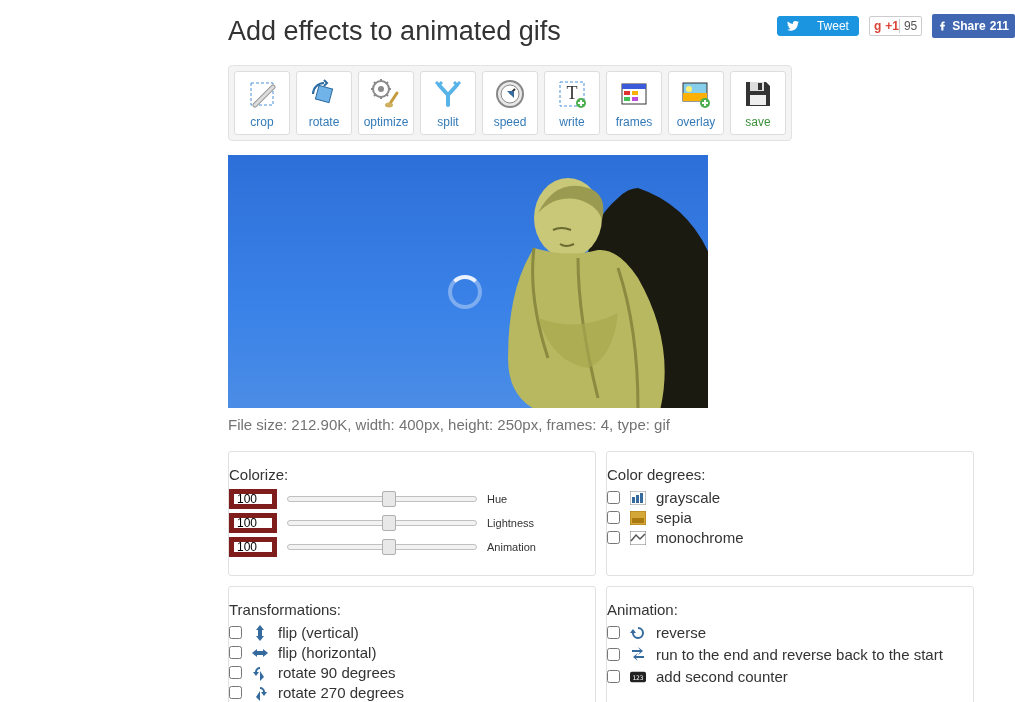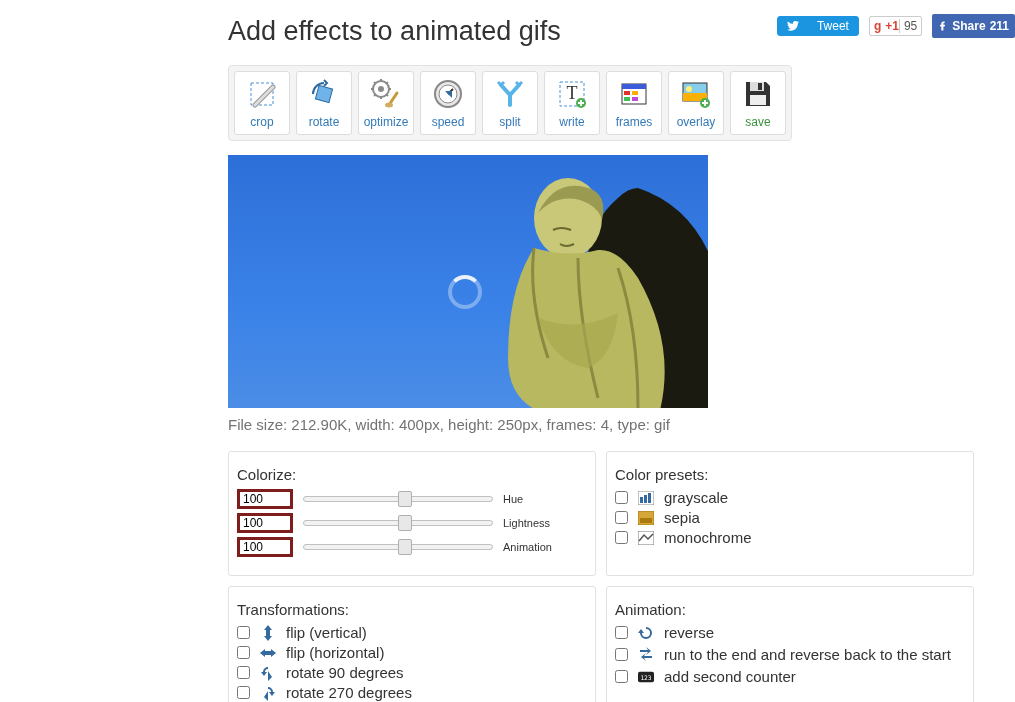--- a/index.html
+++ b/index.html
@@ -133,39 +133,39 @@
   }
   .panels {
     display: grid;
     grid-template-columns: 368px 368px;
     gap: 10px;
     width: 746px;
   }
   .panel {
     border: 1px solid #e1e1e1;
     border-radius: 3px;
-    padding: 14px 8px;
+    padding: 14px 0;
     background: #fff;
   }
   .panel-title {
     font-size: 15px;
     margin-bottom: 6px;
   }
   .slider-row {
     display: flex;
     align-items: center;
     gap: 10px;
     margin-bottom: 4px;
   }
   .num-input {
-    width: 56px;
+    width: 48px;
     height: 20px;
     font-size: 12px;
     padding: 0 3px;
-    border: 3px solid #7f1d1d;
+    border: 5px solid #7f1d1d;
   }
   .slider {
     width: 190px;
     height: 16px;
     position: relative;
   }
   .slider-track {
     position: absolute;
     top: 5px;
     left: 0;
@@ -260,36 +260,36 @@
             <path d="M12 2 v3 M12 19 v3 M2 12 h3 M19 12 h3 M5 5 l2 2 M17 17 l2 2 M5 19 l2 -2 M17 7 l2 -2" stroke="#8a8a8a" stroke-width="2"></path>
             <path d="M20 28 L28 16" stroke="#c49a3a" stroke-width="3" stroke-linecap="round"></path>
             <ellipse cx="20" cy="28" rx="4" ry="2.5" fill="#d0b060"></ellipse>
           </svg>
       </span>
       <span>optimize</span>
     </div>
     <div class="tool">
       <span class="ico">
         <svg width="34" height="34" viewBox="0 0 34 34">
+            <path d="M17 28 L17 18 L8 8 M17 18 L26 8" stroke="#58b4e8" stroke-width="4" fill="none" stroke-linecap="round"></path>
+            <path d="M5 5 l3 3 3 -3 M23 5 l3 3 3 -3" stroke="#58b4e8" stroke-width="3" fill="none"></path>
+          </svg>
+      </span>
+      <span>split</span>
+    </div>
+    <div class="tool">
+      <span class="ico">
+        <svg width="34" height="34" viewBox="0 0 34 34">
             <circle cx="17" cy="17" r="13" fill="#e8e8e8" stroke="#888" stroke-width="2"></circle>
             <circle cx="17" cy="17" r="9" fill="#fff" stroke="#888"></circle>
             <path d="M17 17 L22 12" stroke="#333" stroke-width="2"></path>
             <path d="M14 14 L21 21 L21 14 z" fill="#356a9e"></path>
           </svg>
       </span>
       <span>speed</span>
-    </div>
-    <div class="tool">
-      <span class="ico">
-        <svg width="34" height="34" viewBox="0 0 34 34">
-            <path d="M17 28 L17 18 L8 8 M17 18 L26 8" stroke="#58b4e8" stroke-width="4" fill="none" stroke-linecap="round"></path>
-            <path d="M5 5 l3 3 3 -3 M23 5 l3 3 3 -3" stroke="#58b4e8" stroke-width="3" fill="none"></path>
-          </svg>
-      </span>
-      <span>split</span>
     </div>
     <div class="tool">
       <span class="ico">
         <svg width="34" height="34" viewBox="0 0 34 34">
             <rect x="5" y="5" width="24" height="24" fill="none" stroke="#4a90d9" stroke-dasharray="3,2"></rect>
             <text x="17" y="22" font-size="18" font-family="serif" text-anchor="middle" fill="#333">T</text>
             <circle cx="26" cy="26" r="5" fill="#4caf50"></circle>
             <path d="M23 26 h6 M26 23 v6" stroke="#fff" stroke-width="2"></path>
           </svg>
       </span>
@@ -373,21 +373,21 @@
         <input class="num-input" value="100" style="">
         <div class="slider">
           <div class="slider-track"></div>
             <div class="slider-thumb" style="left:50%"></div>
         </div>
         <span class="slabel">Animation</span>
       </div>
     </div>
 
     <div class="panel">
-      <div class="panel-title">Color presets:</div>
+      <div class="panel-title">Color degrees:</div>
       <label class="check-row">
         <input type="checkbox" style="">
         <span class="mini-icon">
           <svg width="16" height="14" viewBox="0 0 16 14">
               <rect width="16" height="14" fill="#fff" stroke="#888"></rect>
               <rect x="2" y="6" width="3" height="6" fill="#356a9e"></rect>
               <rect x="6" y="4" width="3" height="8" fill="#356a9e"></rect>
               <rect x="10" y="2" width="3" height="10" fill="#356a9e"></rect>
             </svg>
         </span>

